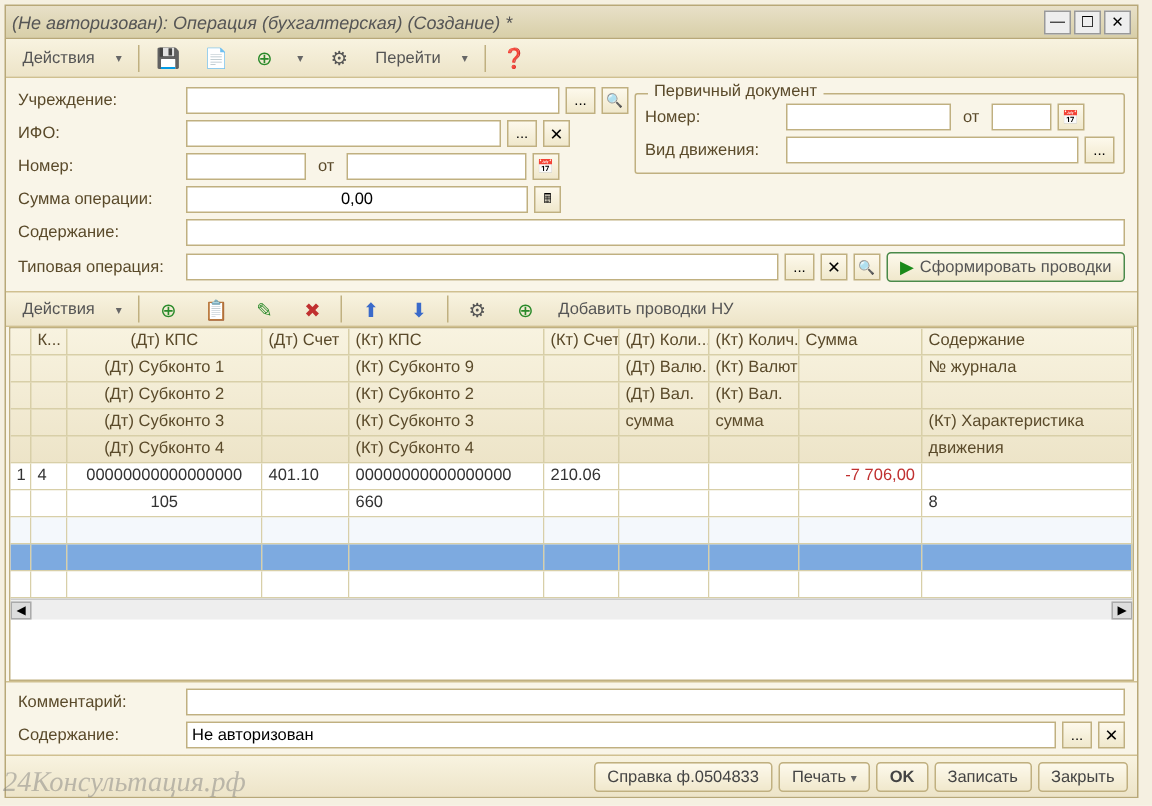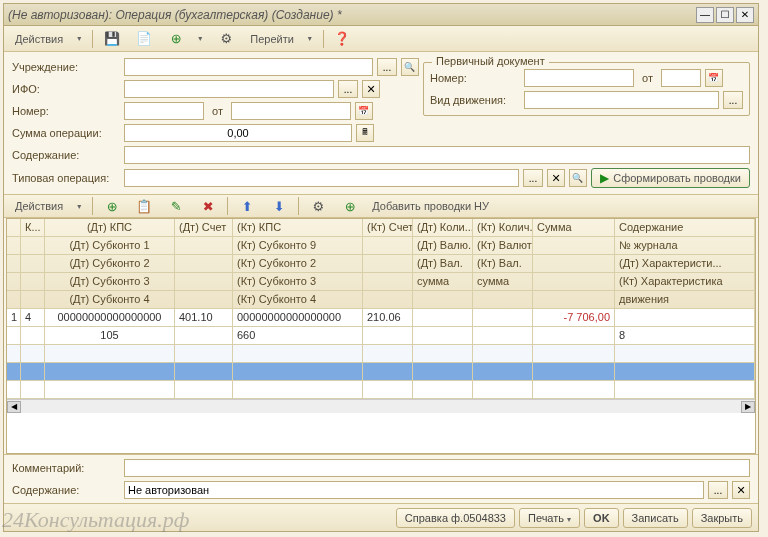--- a/index.html
+++ b/index.html
@@ -39,21 +39,21 @@
 .data-row .tcell { color: #333; background: #fff; }
 .data-row.alt .tcell { background: #f4f8fc; }
 .data-row.sel .tcell { background: #7daae0; color: #fff; }
 .red { color: #c03030 !important; }
 .hscroll { height: 14px; background: #eee; border-top: 1px solid #ccc; display: flex; align-items: center; }
 .hscroll .sbtn { width: 14px; height: 12px; background: #ddd; border: 1px solid #aaa; font-size: 8px; text-align: center; cursor: pointer; }
 .hscroll .strack { flex: 1; }
 .bottom { padding: 4px 8px; display: flex; flex-direction: column; gap: 4px; border-top: 1px solid #d0c090; }
 .footer { height: 28px; background: linear-gradient(#f8f3e0,#ede4c8); border-top: 1px solid #d0c090; display: flex; align-items: center; justify-content: flex-end; padding: 0 6px; gap: 4px; }
 .fbtn { height: 20px; padding: 0 8px; border: 1px solid #c0b080; background: linear-gradient(#fdf9ec,#f0e8cc); border-radius: 3px; cursor: pointer; color: #444; }
-.watermark { position: absolute; bottom: 4px; left: 2px; font-size: 22px; font-style: italic; color: rgba(120,120,120,0.45); font-family: Georgia, serif; pointer-events: none; }
+.watermark { position: absolute; bottom: 4px; left: 2px; font-size: 19px; font-style: italic; color: rgba(120,120,120,0.45); font-family: Georgia, serif; pointer-events: none; }
 </style>
 </head>
 <body>
 
 <div class="window">
   <div class="titlebar">
     <span class="title">(Не авторизован): Операция (бухгалтерская) (Создание) *</span>
     <div class="winbtn">—</div>
     <div class="winbtn">☐</div>
     <div class="winbtn">✕</div>
@@ -215,21 +215,20 @@
       <div class="trow">
         <div class="tcell c0"></div>
           <div class="tcell c1"></div>
         <div class="tcell c2">(Дт) Субконто 2</div>
           <div class="tcell c3"></div>
         <div class="tcell c4">(Кт) Субконто 2</div>
           <div class="tcell c5"></div>
         <div class="tcell c6">(Дт) Вал.</div>
         <div class="tcell c7">(Кт) Вал.</div>
         <div class="tcell c8"></div>
-        <div class="tcell c9">(Дт) Характеристи...</div>
       </div>
       <div class="trow">
         <div class="tcell c0"></div>
           <div class="tcell c1"></div>
         <div class="tcell c2">(Дт) Субконто 3</div>
           <div class="tcell c3"></div>
         <div class="tcell c4">(Кт) Субконто 3</div>
           <div class="tcell c5"></div>
         <div class="tcell c6">сумма</div>
         <div class="tcell c7">сумма</div>

